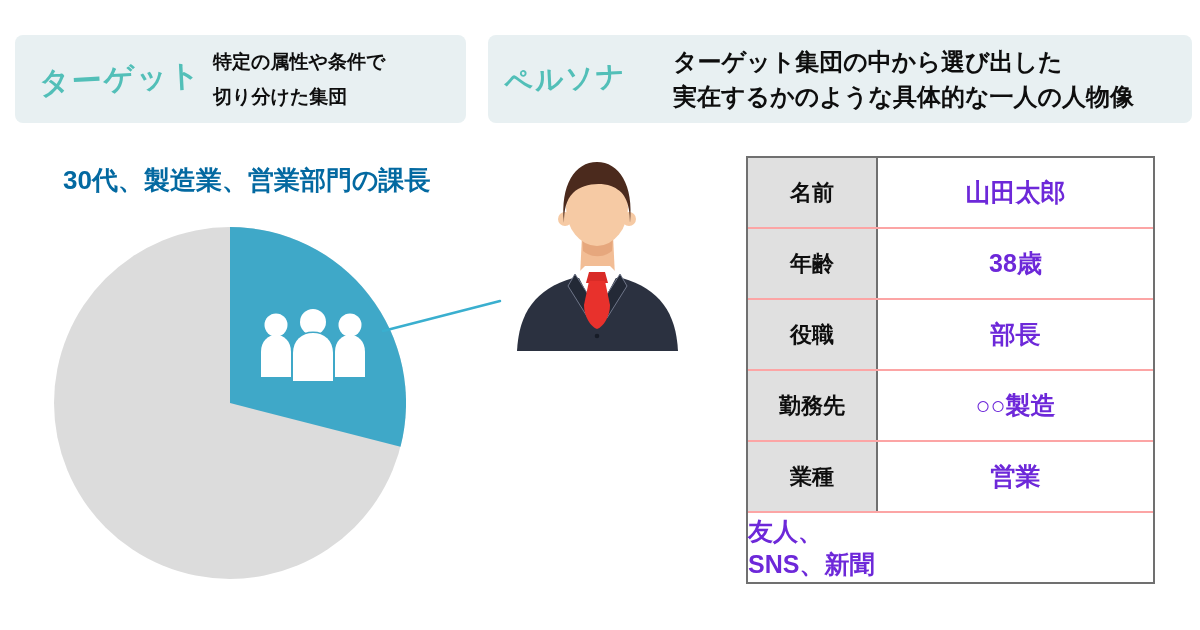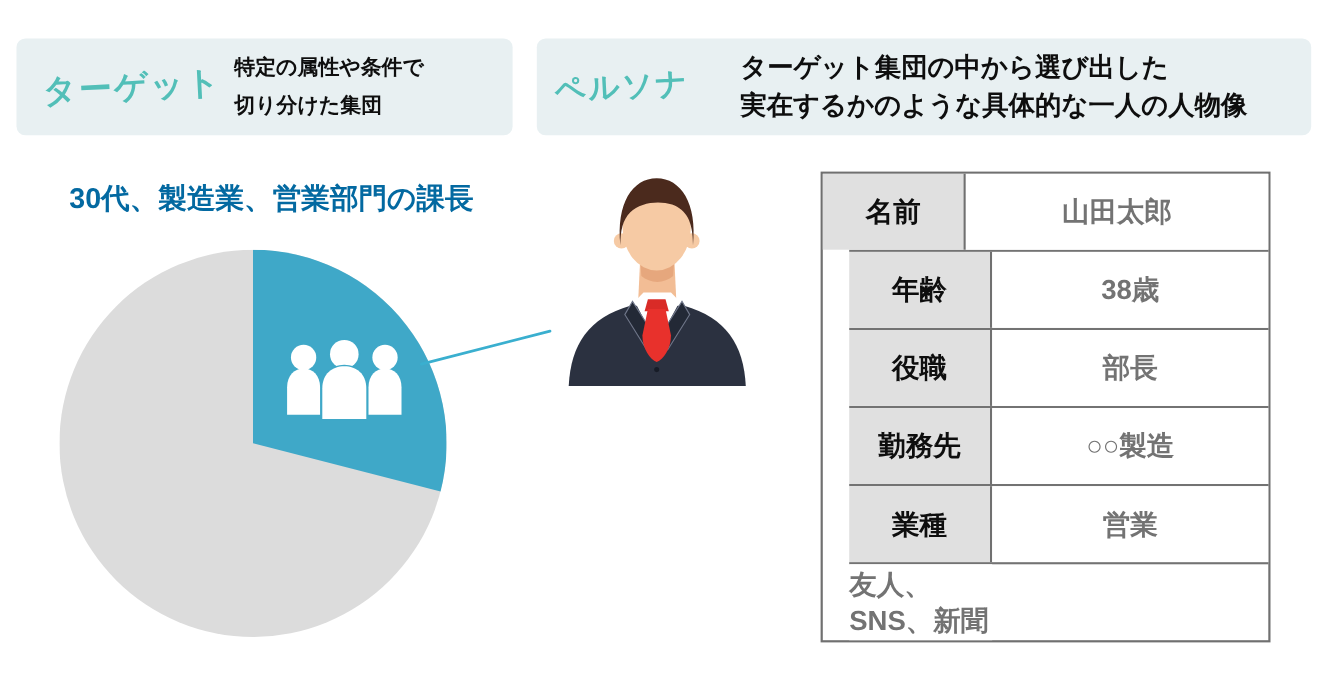--- a/index.html
+++ b/index.html
@@ -32,29 +32,29 @@
   
   #pie-svg{position:absolute;left:54px;top:227px;}
   #connector-svg{position:absolute;left:378px;top:293px;}
   #man-svg{position:absolute;left:505px;top:155px;}
   
   #persona-table{
     position:absolute;left:746px;top:156px;width:405px;
     border:2px solid #707070;background:#fff;
   }
   .trow{display:grid;grid-template-columns:130px 1fr;height:69px;}
-  .trow + .trow{border-top:2px solid #737373;margin-left:24px;}
+  .trow + .trow{border-top:2px solid #fca5a5;}
   .tlabel{
     background:#e0e0e0;border-right:2px solid #707070;
     display:flex;align-items:center;justify-content:center;
-    font-size:25px;font-weight:700;color:#0e0e0e;
+    font-size:22px;font-weight:700;color:#0e0e0e;
   }
   .tvalue{
     background:#ffffff;display:flex;align-items:center;justify-content:center;
-    font-size:25px;font-weight:700;color:#737373;
+    font-size:25px;font-weight:700;color:#6d28d9;
   }
 </style>
 </head>
 <body>
 
 <div id="canvas">
 
   <div class="def-box" id="target-box">
     <div class="def-term">ターゲット</div>
     <div class="def-desc">

